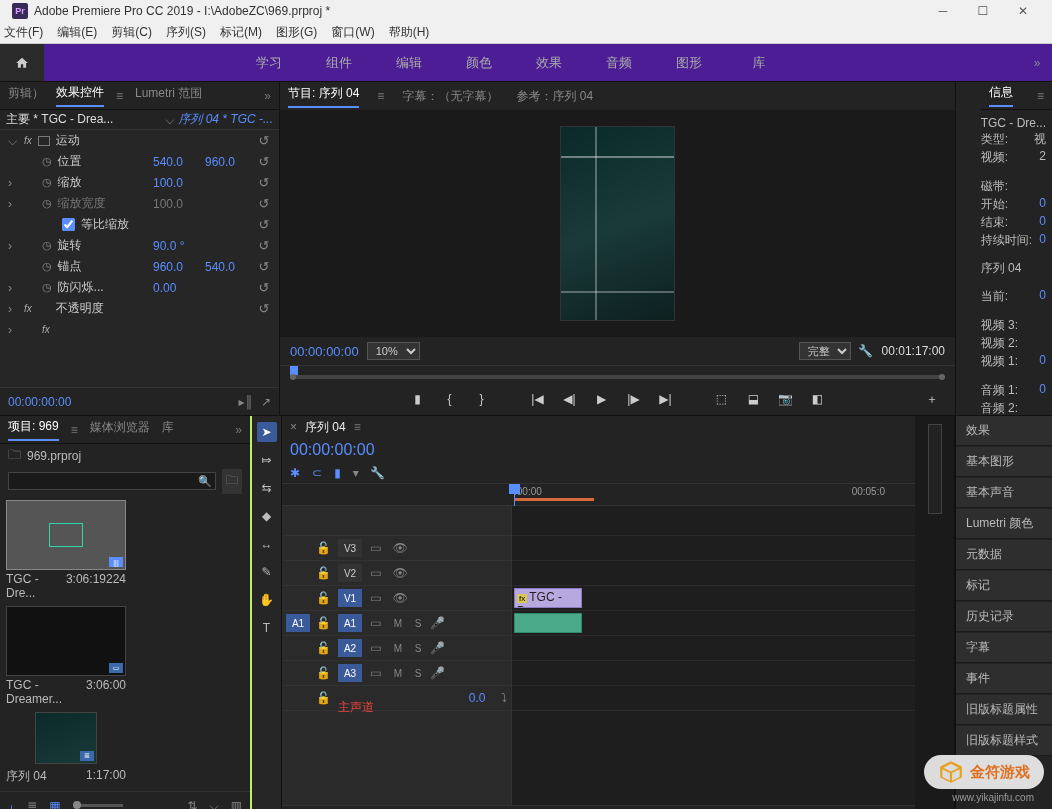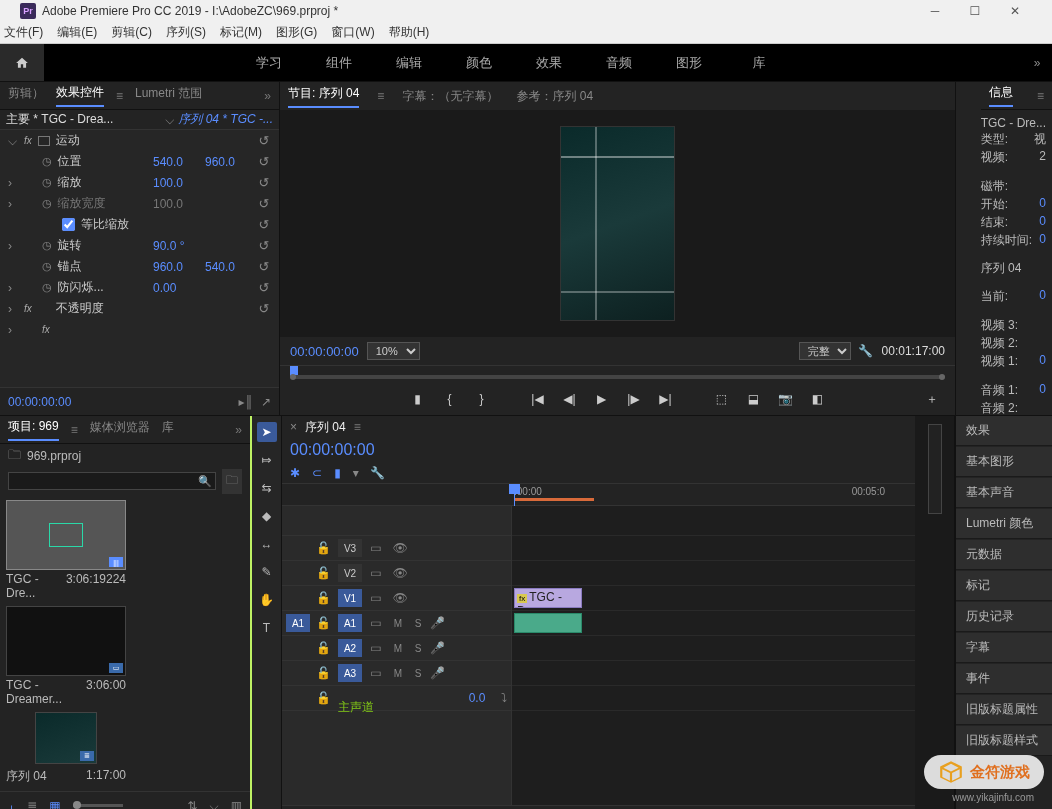--- a/index.html
+++ b/index.html
@@ -1,24 +1,24 @@
 <!DOCTYPE html>
 <html><head>
 <meta charset="utf-8">
 <style>
 * { margin:0; padding:0; box-sizing:border-box; font-family:"Microsoft YaHei",sans-serif; font-size:12px; }
 body { background:#232323; color:#ccc; width:1052px; height:809px; overflow:hidden; position:relative; }
-.titlebar { height:22px; background:#f0f0f0; display:flex; align-items:center; padding:0 20px; color:#333; }
+.titlebar { height:22px; background:#f0f0f0; display:flex; align-items:center; padding:0 12px; color:#333; }
 .titlebar .app-icon { width:16px; height:16px; background:#3a2a5a; color:#d8a0ff; font-size:9px; font-weight:bold; display:flex; align-items:center; justify-content:center; border-radius:2px; margin-right:6px; }
 .titlebar .title { flex:1; }
 .titlebar .win-btns { display:flex; gap:26px; margin-right:10px; }
 .titlebar .win-btn { width:14px; height:14px; display:flex; align-items:center; justify-content:center; cursor:pointer; color:#555; }
 .menubar { height:22px; background:#f0f0f0; display:flex; align-items:center; padding:0 4px; color:#333; gap:14px; border-bottom:1px solid #ccc; }
 .menubar span { cursor:pointer; }
-.workspace-bar { height:38px; background:#000000; display:flex; align-items:center; border-bottom:1px solid #111;justify-content:space-between; }
+.workspace-bar { height:38px; background:#4c1d95; display:flex; align-items:center; border-bottom:1px solid #111;justify-content:space-between; }
 .workspace-bar .home { width:44px; height:100%; display:flex; align-items:center; justify-content:center; background:#2a2a2a; cursor:pointer; }
 .workspace-bar .tabs { display:flex; flex:1; margin-left:190px; }
 .workspace-bar .ws-tab { width:70px; text-align:center; cursor:pointer; color:#aaa; font-size:13px; }
 .workspace-bar .overflow { width:30px; text-align:center; cursor:pointer; color:#888; }
 .panel-header { height:28px; display:flex; align-items:center; gap:12px; padding:0 8px; border-bottom:1px solid #111; background:#232323; }
 .panel-header .tab { color:#888; cursor:pointer; padding-bottom:4px; }
 .panel-header .tab.active { color:#fff; border-bottom:2px solid #5a8dff; }
 .panel-header .menu-icon { color:#777; cursor:pointer; }
 
 .top-row { height:334px; display:flex; border-bottom:1px solid #111; }
@@ -117,21 +117,21 @@
 .trk .src{width:24px;height:18px;background:#3a5a9a;color:#fff;font-size:10px;display:flex;align-items:center;justify-content:center;cursor:pointer;}
 .trk .srce{width:24px;}
 .trk .lock{width:20px;text-align:center;color:#888;cursor:pointer;}
 .trk .tgt{width:24px;height:18px;background:#333;color:#ccc;font-size:10px;display:flex;align-items:center;justify-content:center;cursor:pointer;}
 .trk .tgt.on{background:#3a5a9a;color:#fff;}
 .trk .sync{width:20px;text-align:center;color:#888;cursor:pointer;}
 .trk .eye{width:20px;text-align:center;color:#888;cursor:pointer;}
 .trk .m{width:16px;text-align:center;color:#888;cursor:pointer;font-size:10px;}
 .trk .s{width:16px;text-align:center;color:#888;cursor:pointer;font-size:10px;}
 .trk .mic{width:16px;text-align:center;color:#666;cursor:pointer;}
-.trk.master .name{flex:1;color:#84cc16;margin-top:19px;}
+.trk.master .name{flex:1;color:#ef4444;margin-top:19px;}
 .trk.master .val{color:#5a8dff;width:40px;text-align:center;}
 .tl-track-body { flex:1; position:relative; background:#1e1e1e; }
 .tl-track-body .lane{height:25px;border-bottom:1px solid #2a2a2a;position:relative;}
 .clip-v{position:absolute;left:2px;top:2px;height:20px;width:68px;background:#b8a8e0;border:1px solid #8a7ac0;font-size:9px;color:#222;padding:1px 2px;overflow:hidden;}
 .clip-v .fx{background:#d8c850;color:#000;font-size:8px;padding:0 2px;margin-right:2px;}
 .clip-a{position:absolute;left:2px;top:2px;height:20px;width:68px;background:#4aaa8a;border:1px solid #2a8a6a;}
 .tl-scroll{height:14px;background:#232323;position:relative;border-top:1px solid #333;}
 .tl-scroll .bar{position:absolute;left:10px;width:380px;height:6px;top:4px;background:#444;border-radius:3px;}
 .audio-meter{width:40px;background:#1a1a1a;border-right:1px solid #111;padding:8px 0;display:flex;justify-content:center;}
 .audio-meter .m{width:14px;height:90px;border:1px solid #444;background:#222;}

